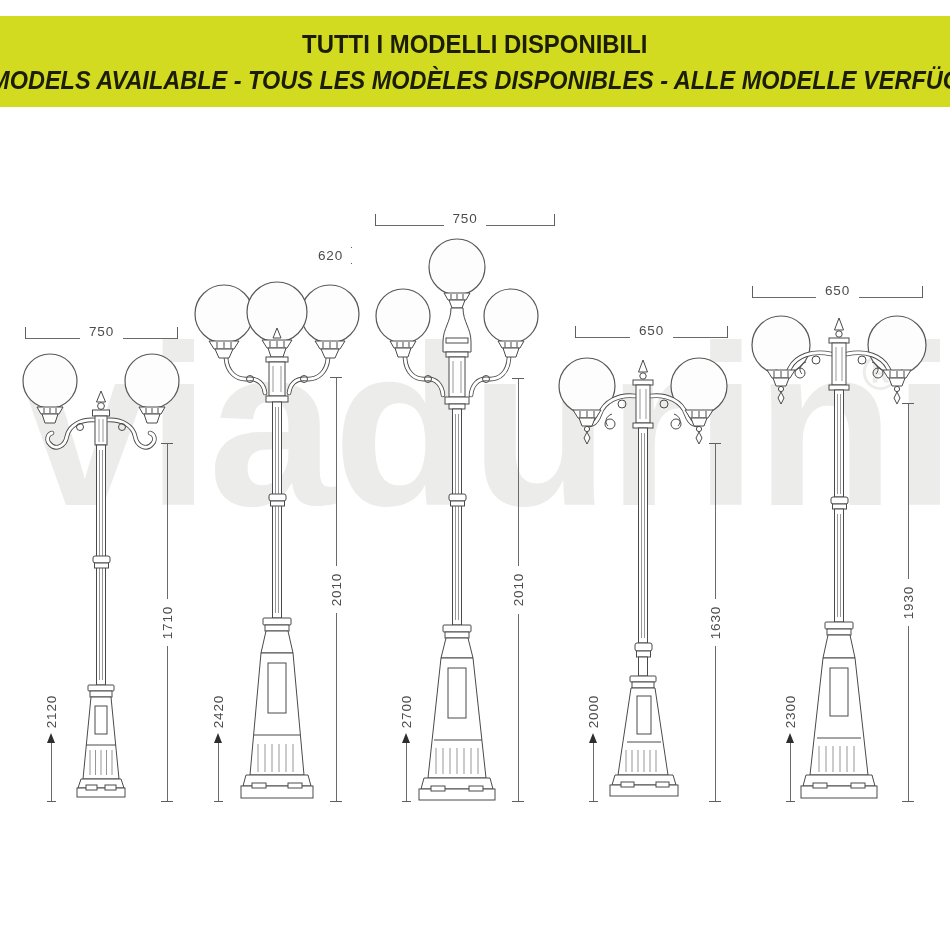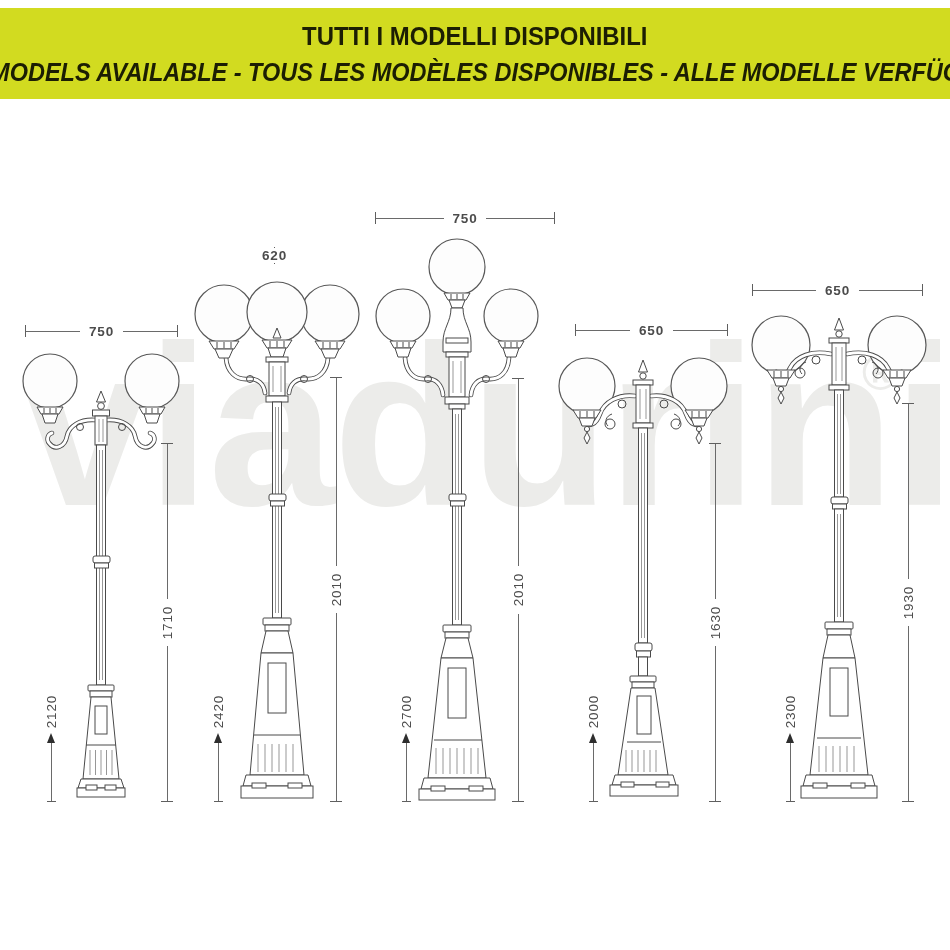--- a/index.html
+++ b/index.html
@@ -3,21 +3,21 @@
 <meta charset="utf-8">
 <style>
   html,body{margin:0;padding:0;}
   body{
     width:950px;height:950px;position:relative;overflow:hidden;
     background:#ffffff;
     font-family:"Liberation Sans","DejaVu Sans",sans-serif;
   }
   
   .banner{
-    position:absolute;left:0;top:8px;width:950px;height:91px;
+    position:absolute;left:0;top:16px;width:950px;height:91px;
     display:flex;flex-direction:column;justify-content:center;align-items:center;
     text-align:center;
   }
   .banner-title{
     font-size:26px;font-weight:700;letter-spacing:0px;line-height:1.1;
     transform:scaleX(0.92);
     margin-top:2px;
   }
   .banner-subtitle{
     font-size:25px;font-weight:700;font-style:italic;line-height:1.1;
@@ -37,21 +37,21 @@
   
   svg.scene{position:absolute;left:0;top:0;z-index:2;}
   .ln{fill:none;stroke:#4a4a4a;stroke-width:1;}
   .lnt{fill:none;stroke:#6a6a6a;stroke-width:0.7;}
   .wfill{fill:#ffffff;stroke:#4a4a4a;stroke-width:1;}
   .globe{fill:#fdfdfd;stroke:#585858;stroke-width:1.2;}
   .tube-o{fill:none;stroke:#4a4a4a;stroke-width:4.6;stroke-linecap:round;}
   .tube-i{fill:none;stroke:#ffffff;stroke-width:2.9;stroke-linecap:round;}
   
   .dim{position:absolute;z-index:3;color:#4c4c4c;font-size:13.5px;letter-spacing:0.8px;}
-  .dim-h{display:flex;align-items:center;height:16px;font-weight:bold;}
+  .dim-h{display:flex;align-items:flex-end;height:16px;}
   .dim-h .tick{width:1px;height:12px;background:#5f5f5f;}
   .dim-h .line{flex:1;height:1px;background:#6a6a6a;}
   .dim-h .lbl{margin:0 9px;white-space:nowrap;}
   .dim-v{display:flex;flex-direction:column;align-items:center;width:16px;}
   .dim-v .tick{height:1px;width:12px;background:#5f5f5f;}
   .dim-v .line{width:1px;flex:1;background:#6a6a6a;}
   .vlbl{
     writing-mode:vertical-rl;transform:rotate(180deg);
     margin:7px 0;white-space:nowrap;
   }

